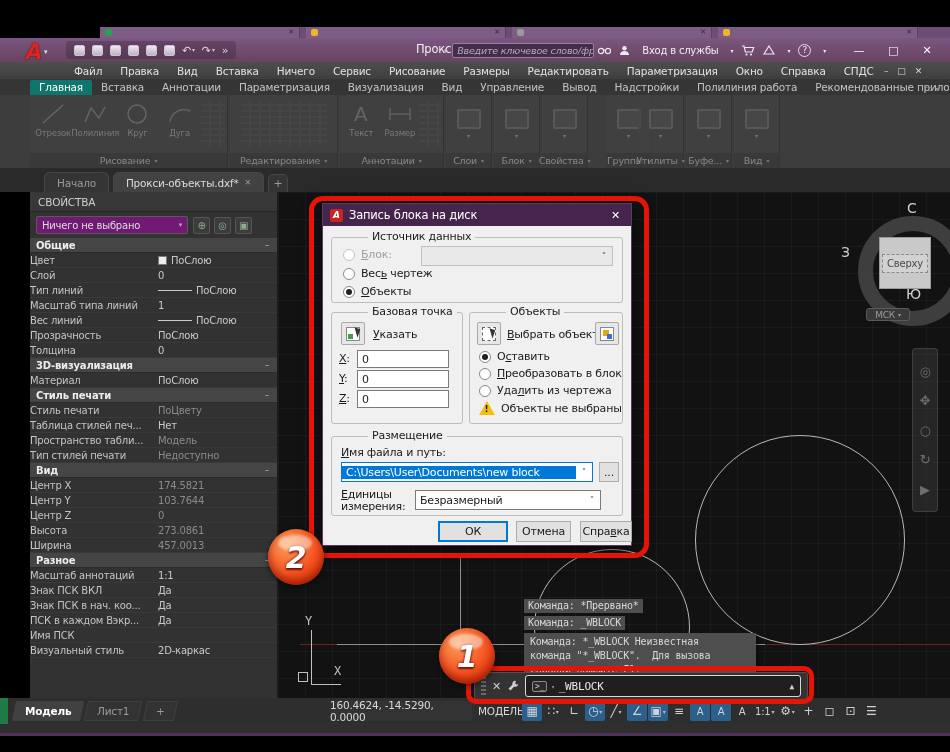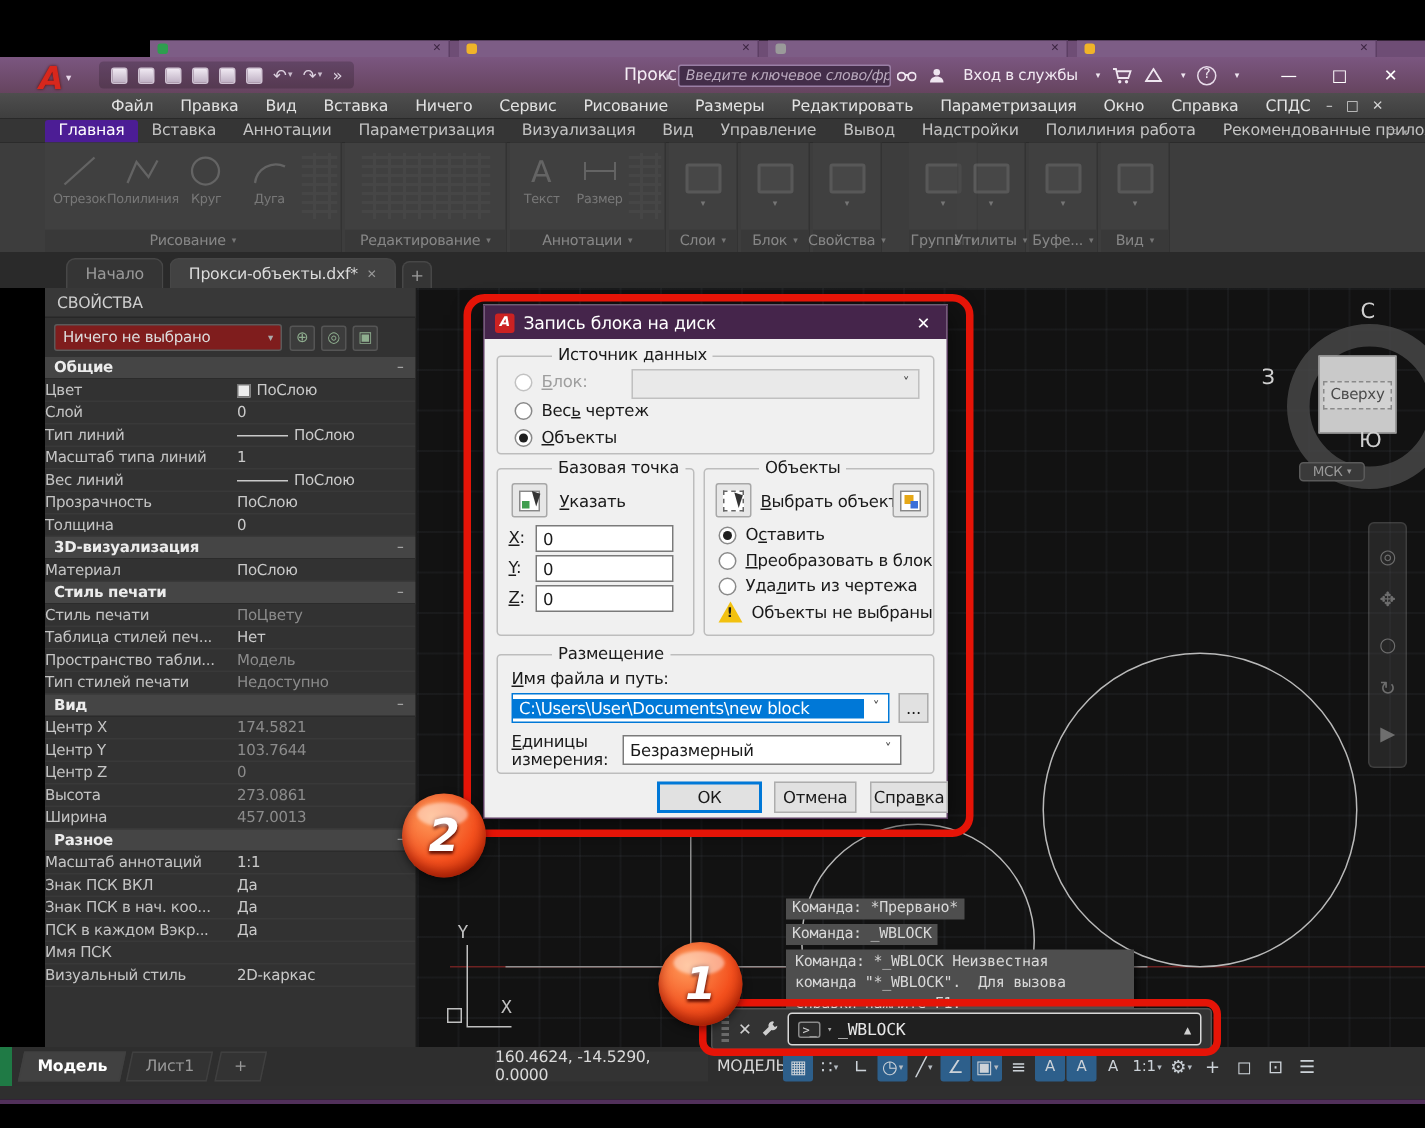--- a/index.html
+++ b/index.html
@@ -36,21 +36,21 @@
   .winbtn{width:34px;height:22px;display:flex;align-items:center;justify-content:center;color:#fff;font-size:11px;}
 
   
   .menubar{position:absolute;left:0;top:62px;width:950px;height:17px;background:linear-gradient(#4e4e4e,#3e3e3e);display:flex;align-items:center;padding-left:66px;gap:2px;}
   .mi{font-size:10.5px;color:#e2e2e2;padding:0 8px;}
   .docbtns{position:absolute;right:28px;top:0;height:17px;display:flex;align-items:center;gap:9px;color:#d6d6d6;font-size:9px;}
 
   
   .rtabs{position:absolute;left:0;top:79px;width:950px;height:16px;background:#353535;display:flex;align-items:flex-end;padding-left:30px;}
   .rtab{font-size:10.5px;color:#c3c3c3;padding:1px 9px 2px;white-space:nowrap;}
-  .rtab.active{background:#4c1d95;color:#fff;border-radius:2px 2px 0 0;}
+  .rtab.active{background:#0f766e;color:#fff;border-radius:2px 2px 0 0;}
   .rtabs .cam{position:absolute;right:12px;bottom:2px;color:#9a9a9a;font-size:9px;}
 
   
   .ribbon{position:absolute;left:0;top:95px;width:950px;height:73px;background:#3d3d3d;}
   .panel{position:absolute;top:0;height:73px;background:#434343;border-right:1px solid #2e2e2e;opacity:.62;}
   .pfoot{position:absolute;left:0;right:0;bottom:0;height:15px;background:#383838;display:flex;align-items:center;justify-content:center;gap:4px;font-size:9.5px;color:#b5b5b5;}
   .pfoot .crt{font-size:6px;color:#9a9a9a;}
   .pbody{position:absolute;left:0;right:0;top:0;bottom:15px;display:flex;align-items:center;justify-content:space-evenly;padding:2px;}
   .dbtn{width:42px;height:52px;display:flex;flex-direction:column;align-items:center;justify-content:flex-start;gap:2px;padding-top:4px;}
   .dbtn .dlabel{font-size:8.5px;color:#9c9c9c;white-space:nowrap;overflow:hidden;}
@@ -64,21 +64,21 @@
   .filetabs{position:absolute;left:0;top:168px;width:950px;height:24px;background:#2a2a2a;display:flex;align-items:flex-end;padding-left:44px;gap:4px;}
   .ftab{height:20px;border-radius:6px 6px 0 0;background:#353535;color:#9a9a9a;font-size:10.5px;display:flex;align-items:center;gap:6px;padding:0 12px;border:1px solid #474747;border-bottom:none;}
   .ftab.active{background:#424242;color:#dcdcdc;}
   .ftab .fx{font-size:8px;color:#9a9a9a;}
   .ftab-new{width:20px;height:18px;border-radius:5px 5px 0 0;background:#353535;border:1px solid #474747;border-bottom:none;color:#9a9a9a;font-size:11px;display:flex;align-items:center;justify-content:center;}
 
   
   .palette{position:absolute;left:30px;top:192px;width:248px;height:508px;background:#323232;border-right:1px solid #1c1c1c;}
   .palhead{height:20px;background:#383838;display:flex;align-items:center;padding-left:8px;font-size:10.5px;color:#cfcfcf;border-bottom:1px solid #272727;}
   .palcombo{height:26px;display:flex;align-items:center;gap:5px;padding:0 6px;}
-  .selcombo{width:152px;height:18px;background:#7f1d1d;border:1px solid #5a5a5a;border-radius:2px;color:#ddd;font-size:10px;display:flex;align-items:center;padding:0 5px;}
+  .selcombo{width:152px;height:18px;background:#701a75;border:1px solid #5a5a5a;border-radius:2px;color:#ddd;font-size:10px;display:flex;align-items:center;padding:0 5px;}
   .selcombo .crt{margin-left:auto;font-size:7px;color:#aaa;}
   .palbtn{width:17px;height:17px;border:1px solid #555;border-radius:2px;background:#3c3c3c;color:#8fae8f;font-size:10px;display:flex;align-items:center;justify-content:center;}
   .pgrid{position:absolute;left:0;top:46px;right:0;bottom:0;overflow:hidden;}
   .prow{height:15px;display:flex;align-items:center;font-size:10px;border-bottom:1px solid rgba(255,255,255,.035);}
   .prow .pl{width:128px;color:#c4c4c4;white-space:nowrap;overflow:hidden;}
   .prow .pv{flex:1;color:#c9c9c9;white-space:nowrap;overflow:hidden;display:flex;align-items:center;gap:4px;}
   .prow .pv.dim{color:#8b8b8b;}
   .phead{height:15px;background:#454545;display:flex;align-items:center;font-size:10px;color:#ececec;font-weight:bold;padding-left:6px;border-bottom:1px solid #2b2b2b;}
   .phead .pm{margin-left:auto;margin-right:8px;font-weight:normal;color:#bbb;font-size:9px;}
   .swatch{width:9px;height:9px;background:#ececec;border:1px solid #777;display:inline-block;}

